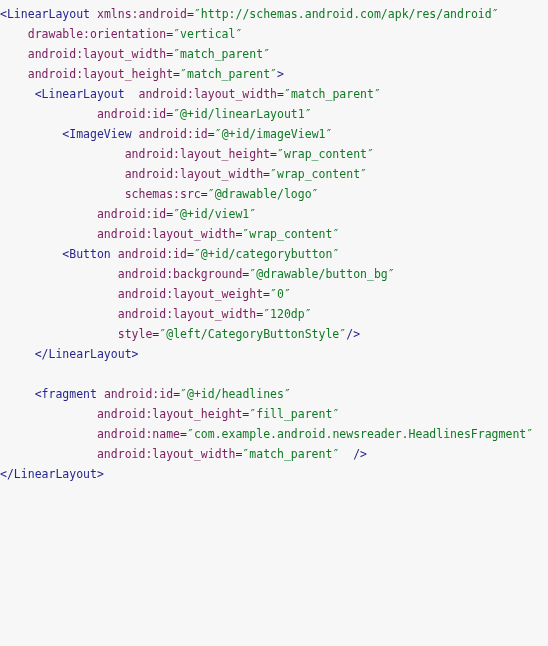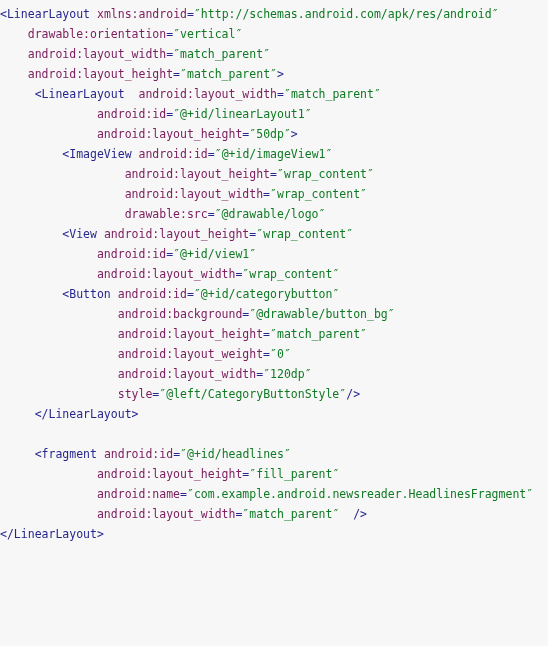--- a/index.html
+++ b/index.html
@@ -44,31 +44,28 @@
 </head>
 <body>
 
 <div id="code-view">
     <div class="code-line"><span></span><span class="tok-punct">&lt;</span><span class="tok-tag">LinearLayout</span><span class="tok-plain"> </span><span class="tok-attr">xmlns:android</span><span class="tok-eq">=</span><span class="tok-quote">″</span><span class="tok-val">http://schemas.android.com/apk/res/android</span><span class="tok-quote">″</span></div>
     <div class="code-line"><span>    </span><span class="tok-attr">drawable:orientation</span><span class="tok-eq">=</span><span class="tok-quote">″</span><span class="tok-val">vertical</span><span class="tok-quote">″</span></div>
     <div class="code-line"><span>    </span><span class="tok-attr">android:layout_width</span><span class="tok-eq">=</span><span class="tok-quote">″</span><span class="tok-val">match_parent</span><span class="tok-quote">″</span></div>
     <div class="code-line"><span>    </span><span class="tok-attr">android:layout_height</span><span class="tok-eq">=</span><span class="tok-quote">″</span><span class="tok-val">match_parent</span><span class="tok-quote">″</span><span class="tok-punct">&gt;</span></div>
     <div class="code-line"><span>     </span><span class="tok-punct">&lt;</span><span class="tok-tag">LinearLayout</span><span class="tok-plain">  </span><span class="tok-attr">android:layout_width</span><span class="tok-eq">=</span><span class="tok-quote">″</span><span class="tok-val">match_parent</span><span class="tok-quote">″</span></div>
     <div class="code-line"><span>              </span><span class="tok-attr">android:id</span><span class="tok-eq">=</span><span class="tok-quote">″</span><span class="tok-val">@+id/linearLayout1</span><span class="tok-quote">″</span></div>
-    <div class="code-line"><span>              </span><span class="tok-attr">android:layout_height</span><span class="tok-eq">=</span><span class="tok-quote">″</span><span class="tok-val">50dp</span><span class="tok-quote">″</span><span class="tok-punct">&gt;</span></div>
     <div class="code-line"><span>         </span><span class="tok-punct">&lt;</span><span class="tok-tag">ImageView</span><span class="tok-plain"> </span><span class="tok-attr">android:id</span><span class="tok-eq">=</span><span class="tok-quote">″</span><span class="tok-val">@+id/imageView1</span><span class="tok-quote">″</span></div>
     <div class="code-line"><span>                  </span><span class="tok-attr">android:layout_height</span><span class="tok-eq">=</span><span class="tok-quote">″</span><span class="tok-val">wrap_content</span><span class="tok-quote">″</span></div>
     <div class="code-line"><span>                  </span><span class="tok-attr">android:layout_width</span><span class="tok-eq">=</span><span class="tok-quote">″</span><span class="tok-val">wrap_content</span><span class="tok-quote">″</span></div>
-    <div class="code-line"><span>                  </span><span class="tok-attr">drawable:src</span><span class="tok-eq">=</span><span class="tok-quote">″</span><span class="tok-val">@drawable/logo</span><span class="tok-quote">″</span></div>
-    <div class="code-line"><span>         </span><span class="tok-punct">&lt;</span><span class="tok-tag">View</span><span class="tok-plain"> </span><span class="tok-attr">android:layout_height</span><span class="tok-eq">=</span><span class="tok-quote">″</span><span class="tok-val">wrap_content</span><span class="tok-quote">″</span></div>
+    <div class="code-line"><span>                  </span><span class="tok-attr">schemas:src</span><span class="tok-eq">=</span><span class="tok-quote">″</span><span class="tok-val">@drawable/logo</span><span class="tok-quote">″</span></div>
     <div class="code-line"><span>              </span><span class="tok-attr">android:id</span><span class="tok-eq">=</span><span class="tok-quote">″</span><span class="tok-val">@+id/view1</span><span class="tok-quote">″</span></div>
     <div class="code-line"><span>              </span><span class="tok-attr">android:layout_width</span><span class="tok-eq">=</span><span class="tok-quote">″</span><span class="tok-val">wrap_content</span><span class="tok-quote">″</span></div>
     <div class="code-line"><span>         </span><span class="tok-punct">&lt;</span><span class="tok-tag">Button</span><span class="tok-plain"> </span><span class="tok-attr">android:id</span><span class="tok-eq">=</span><span class="tok-quote">″</span><span class="tok-val">@+id/categorybutton</span><span class="tok-quote">″</span></div>
     <div class="code-line"><span>                 </span><span class="tok-attr">android:background</span><span class="tok-eq">=</span><span class="tok-quote">″</span><span class="tok-val">@drawable/button_bg</span><span class="tok-quote">″</span></div>
-    <div class="code-line"><span>                 </span><span class="tok-attr">android:layout_height</span><span class="tok-eq">=</span><span class="tok-quote">″</span><span class="tok-val">match_parent</span><span class="tok-quote">″</span></div>
     <div class="code-line"><span>                 </span><span class="tok-attr">android:layout_weight</span><span class="tok-eq">=</span><span class="tok-quote">″</span><span class="tok-val">0</span><span class="tok-quote">″</span></div>
     <div class="code-line"><span>                 </span><span class="tok-attr">android:layout_width</span><span class="tok-eq">=</span><span class="tok-quote">″</span><span class="tok-val">120dp</span><span class="tok-quote">″</span></div>
     <div class="code-line"><span>                 </span><span class="tok-attr">style</span><span class="tok-eq">=</span><span class="tok-quote">″</span><span class="tok-val">@left/CategoryButtonStyle</span><span class="tok-quote">″</span><span class="tok-punct">/&gt;</span></div>
     <div class="code-line"><span>     </span><span class="tok-punct">&lt;/</span><span class="tok-tag">LinearLayout</span><span class="tok-punct">&gt;</span></div>
     <div class="code-line blank">&nbsp;</div>
     <div class="code-line"><span>     </span><span class="tok-punct">&lt;</span><span class="tok-tag">fragment</span><span class="tok-plain"> </span><span class="tok-attr">android:id</span><span class="tok-eq">=</span><span class="tok-quote">″</span><span class="tok-val">@+id/headlines</span><span class="tok-quote">″</span></div>
     <div class="code-line"><span>              </span><span class="tok-attr">android:layout_height</span><span class="tok-eq">=</span><span class="tok-quote">″</span><span class="tok-val">fill_parent</span><span class="tok-quote">″</span></div>
     <div class="code-line"><span>              </span><span class="tok-attr">android:name</span><span class="tok-eq">=</span><span class="tok-quote">″</span><span class="tok-val">com.example.android.newsreader.HeadlinesFragment</span><span class="tok-quote">″</span></div>
     <div class="code-line"><span>              </span><span class="tok-attr">android:layout_width</span><span class="tok-eq">=</span><span class="tok-quote">″</span><span class="tok-val">match_parent</span><span class="tok-quote">″</span><span class="tok-punct">  /&gt;</span></div>
     <div class="code-line"><span></span><span class="tok-punct">&lt;/</span><span class="tok-tag">LinearLayout</span><span class="tok-punct">&gt;</span></div>

